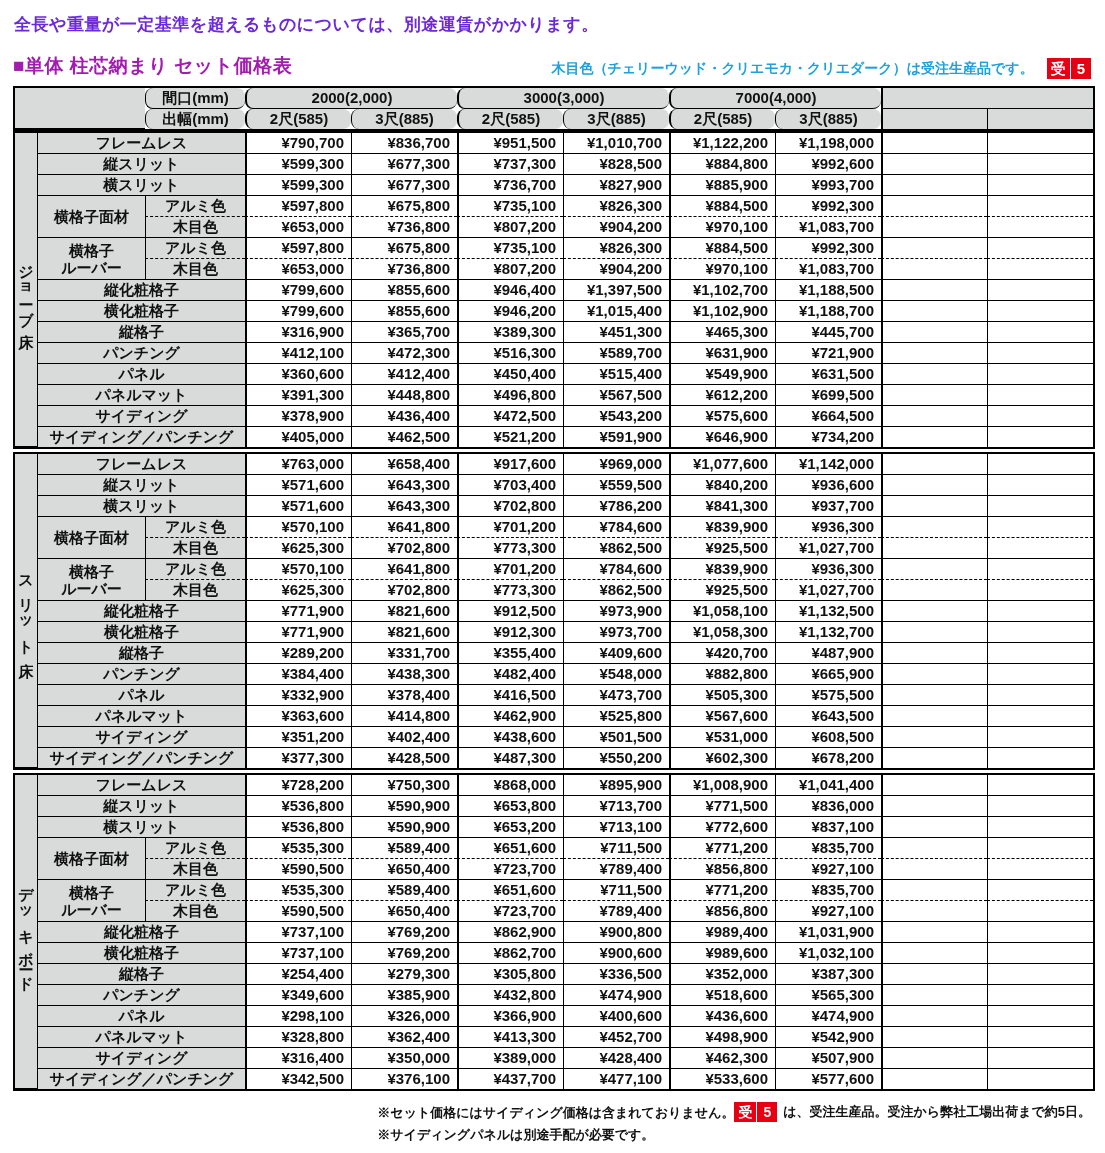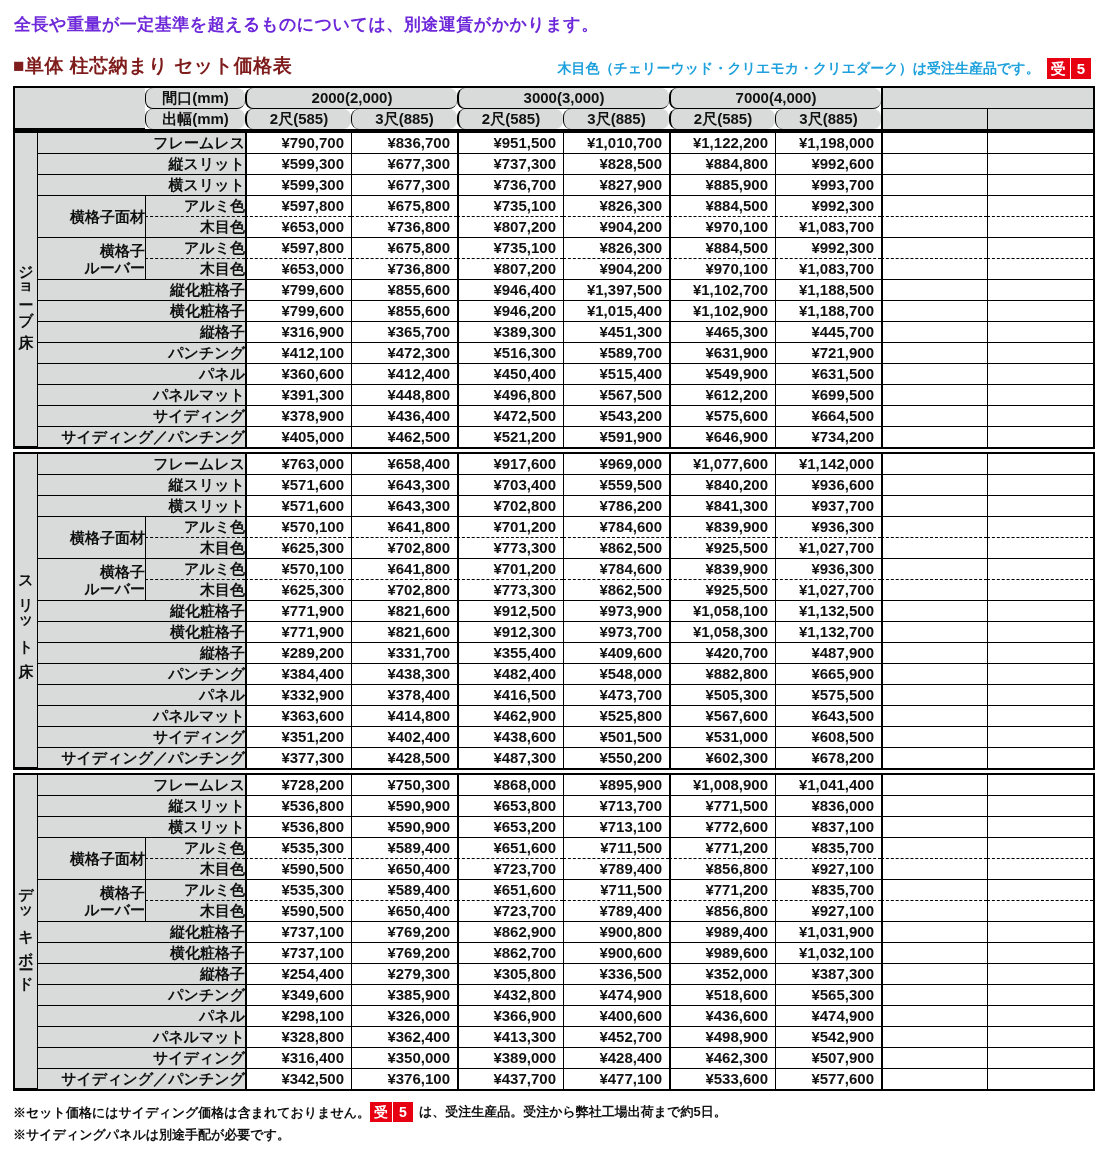--- a/index.html
+++ b/index.html
@@ -2,49 +2,49 @@
 <html><head>
 <meta charset="utf-8">
 <style>
   html,body{margin:0;padding:0;background:#fff;}
   body{width:1105px;height:1153px;font-family:"Liberation Sans",sans-serif;color:#111;overflow:hidden;}
   .page{position:relative;width:1105px;height:1153px;}
 
   .top-notice{padding:13px 0 0 14px;font-size:17px;font-weight:bold;color:#6d28d9;letter-spacing:0.5px;}
 
   .title-row{display:flex;justify-content:space-between;align-items:flex-end;margin:17px 14px 7px 13px;}
-  .page-title{font-size:19px;font-weight:bold;color:#7f1d1d;letter-spacing:0.5px;}
-  .title-right{display:flex;align-items:center;gap:7px;}
+  .page-title{font-size:19px;font-weight:bold;color:#a21caf;letter-spacing:0.5px;}
+  .title-right{display:flex;align-items:center;gap:13px;}
   .wood-note{font-size:14px;font-weight:bold;color:#1ea1dc;}
 
   .badge{display:inline-flex;align-items:stretch;background:#e60012;color:#fff;font-weight:bold;font-size:15px;line-height:21px;}
   .badge .bl{padding:0 4px;border-right:1px solid #fff;}
   .badge .br{padding:0 6px;}
 
   .tablewrap{margin:0 13px;}
   table.ptable{border-collapse:separate;border-spacing:0;table-layout:fixed;width:1078px;border:2px solid #000;margin:0;}
   table.htable{border-bottom:4px solid #000;}
   table.sfirst{border-top:none;}
   table.snext{margin-top:3px;}
   .ptable td{border-left:1px solid #000;border-bottom:1px solid #000;height:20px;line-height:20px;
              font-size:15px;font-weight:bold;color:#111;padding:0;overflow:hidden;white-space:nowrap;}
   .ptable tr:last-child td{border-bottom:none;}
   .ptable td.nl{border-left:none;}
   .ptable td.tl{border-left-width:2px;}
   .ptable td.g{background:#d9dada;}
   .ptable td.hc{text-align:center;border-radius:8px;}
-  .ptable td.rlbl,.ptable td.glbl,.ptable td.slbl{text-align:right;}
+  .ptable td.rlbl,.ptable td.glbl,.ptable td.slbl{text-align:center;}
   .ptable td.glbl{white-space:pre-line;line-height:17px;vertical-align:middle;}
   .ptable td.price{text-align:right;padding-right:7px;background:#fff;}
   .ptable td.emp{background:#fff;}
   .ptable td.dashed{border-bottom:1px dashed #000;}
   .ptable td.sec{text-align:center;vertical-align:middle;}
   .sec .v{writing-mode:vertical-rl;text-orientation:upright;margin:0 auto;letter-spacing:4px;font-size:15px;font-weight:bold;}
 
-  .footer{display:flex;justify-content:flex-start;align-items:flex-start;margin:11px 14px 0 13px;}
+  .footer{display:flex;justify-content:flex-end;align-items:flex-start;margin:11px 14px 0 13px;}
   .footnotes{font-size:13px;font-weight:bold;line-height:22px;color:#111;}
   .legend{display:flex;align-items:center;gap:6px;}
   .legend .badge{font-size:14px;line-height:20px;}
   .legend-text{font-size:13px;font-weight:bold;color:#111;}
 </style>
 </head>
 <body>
 
 <div class="page">
 

